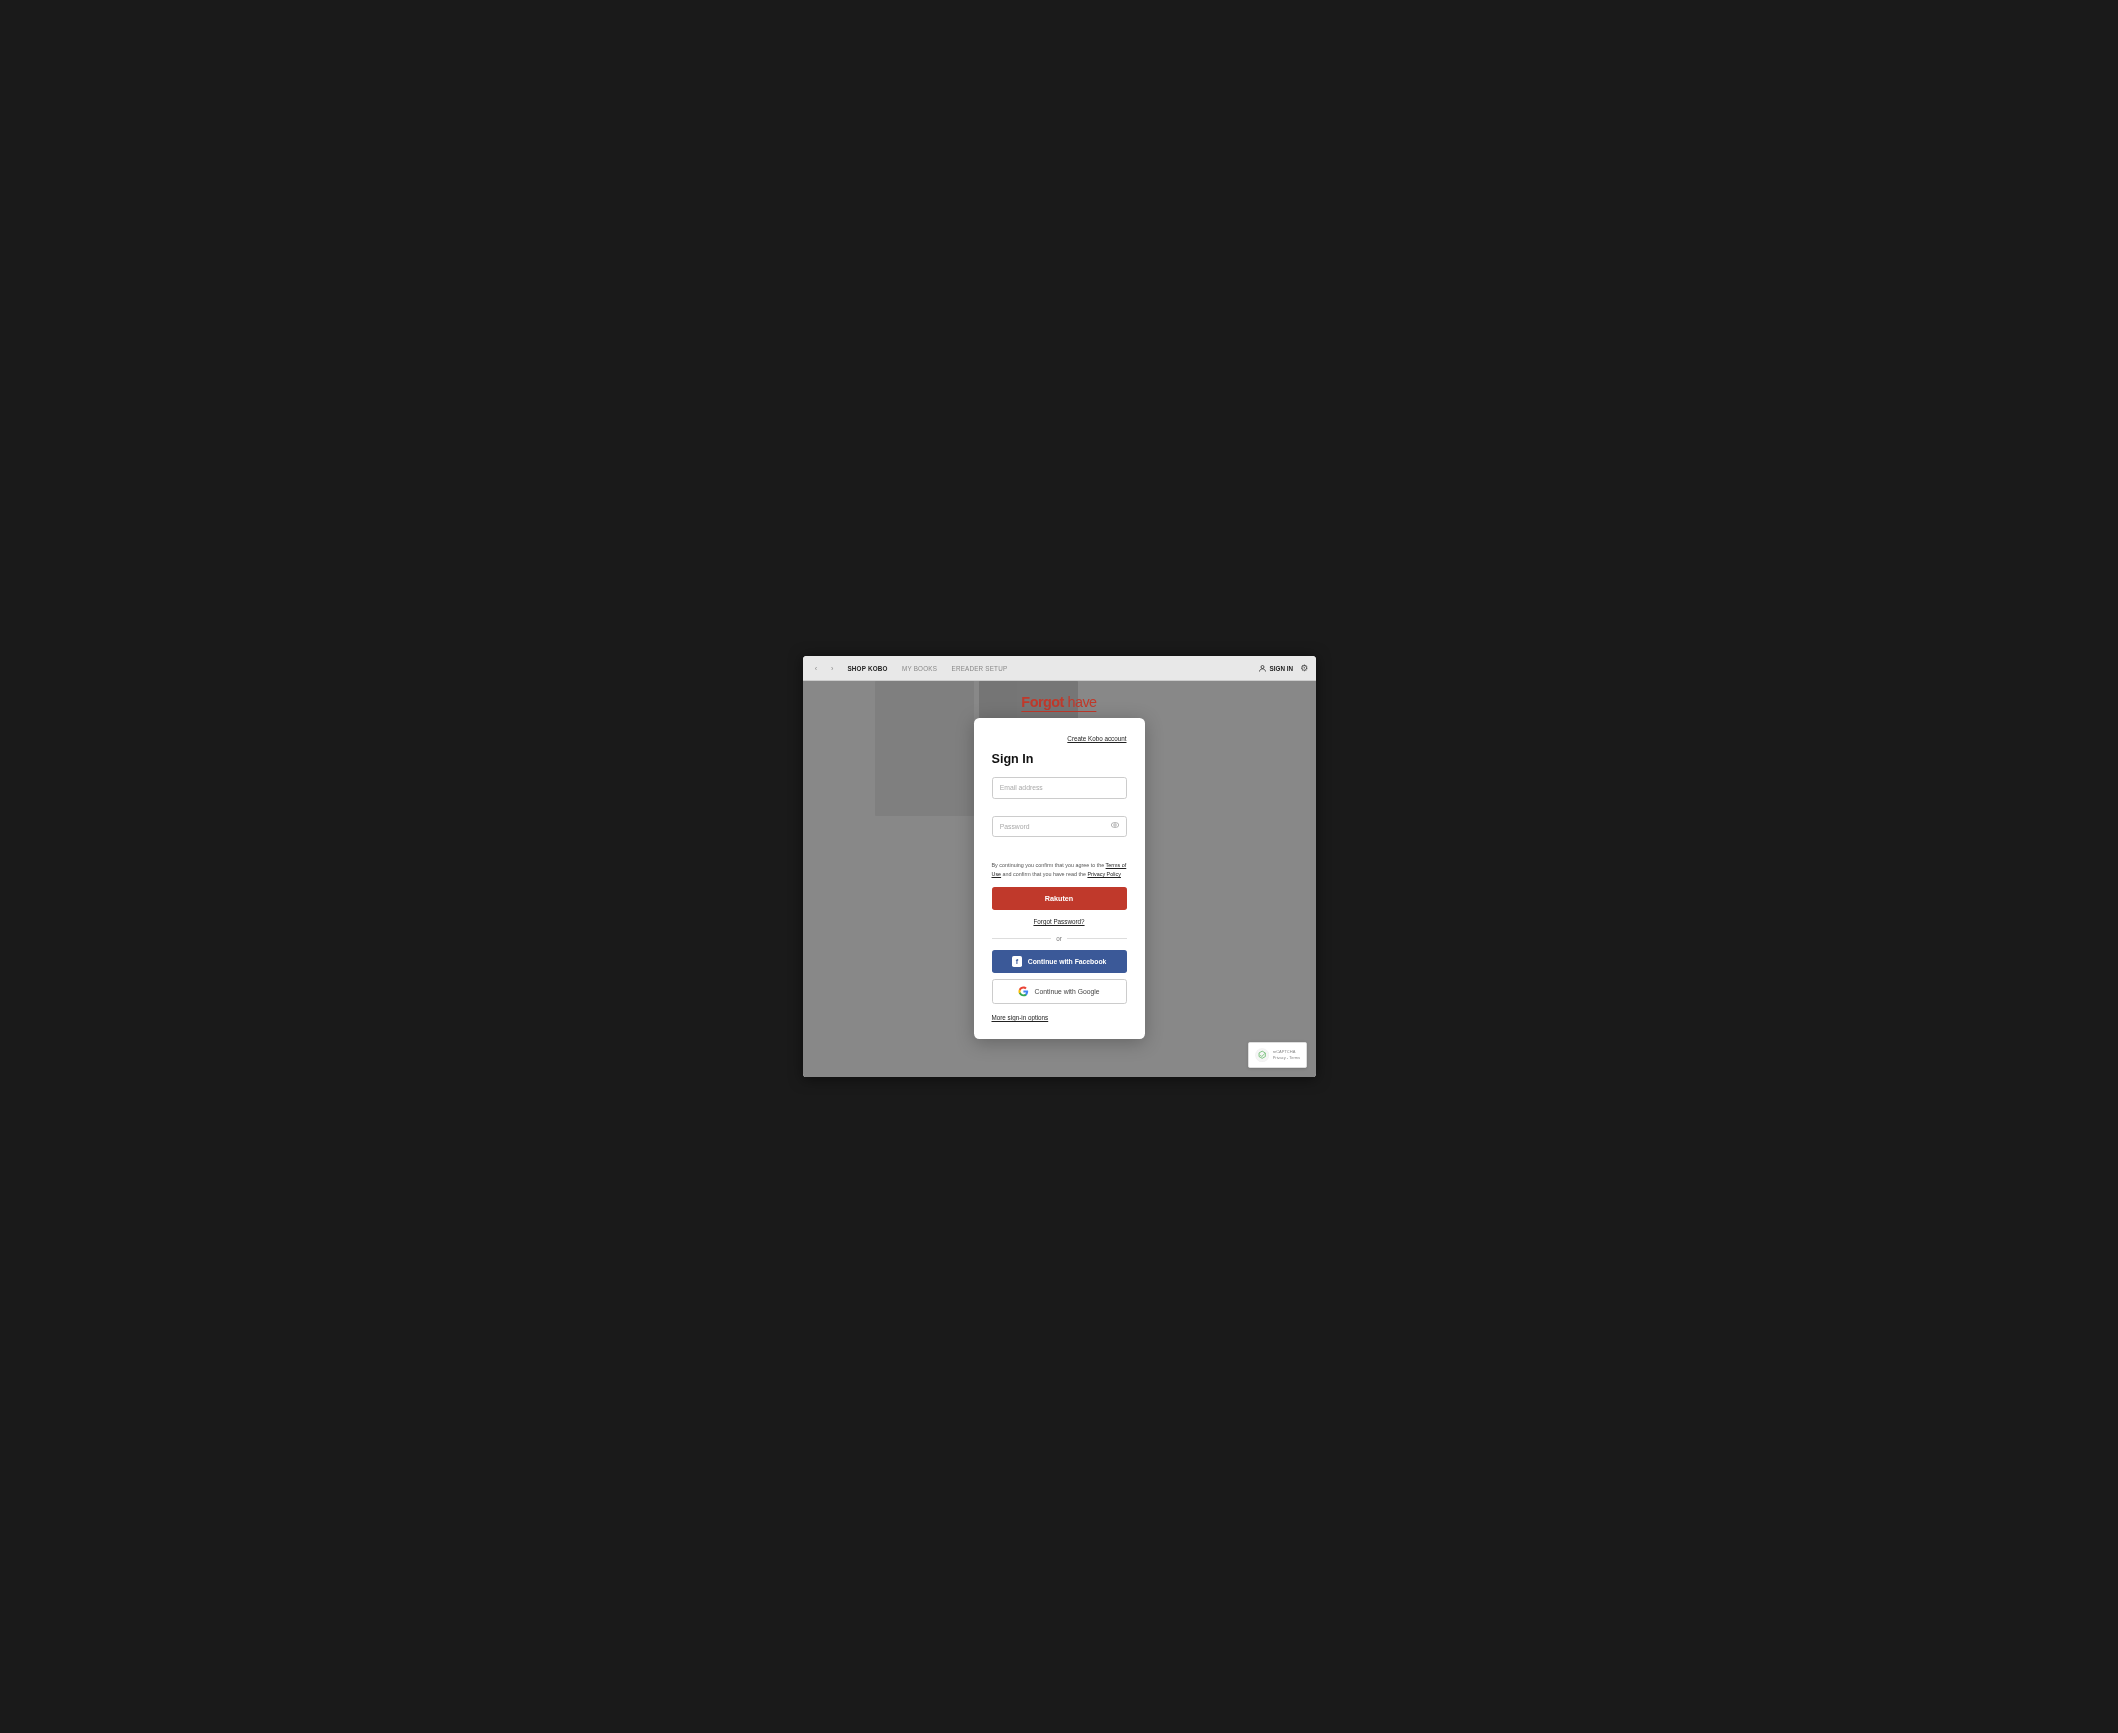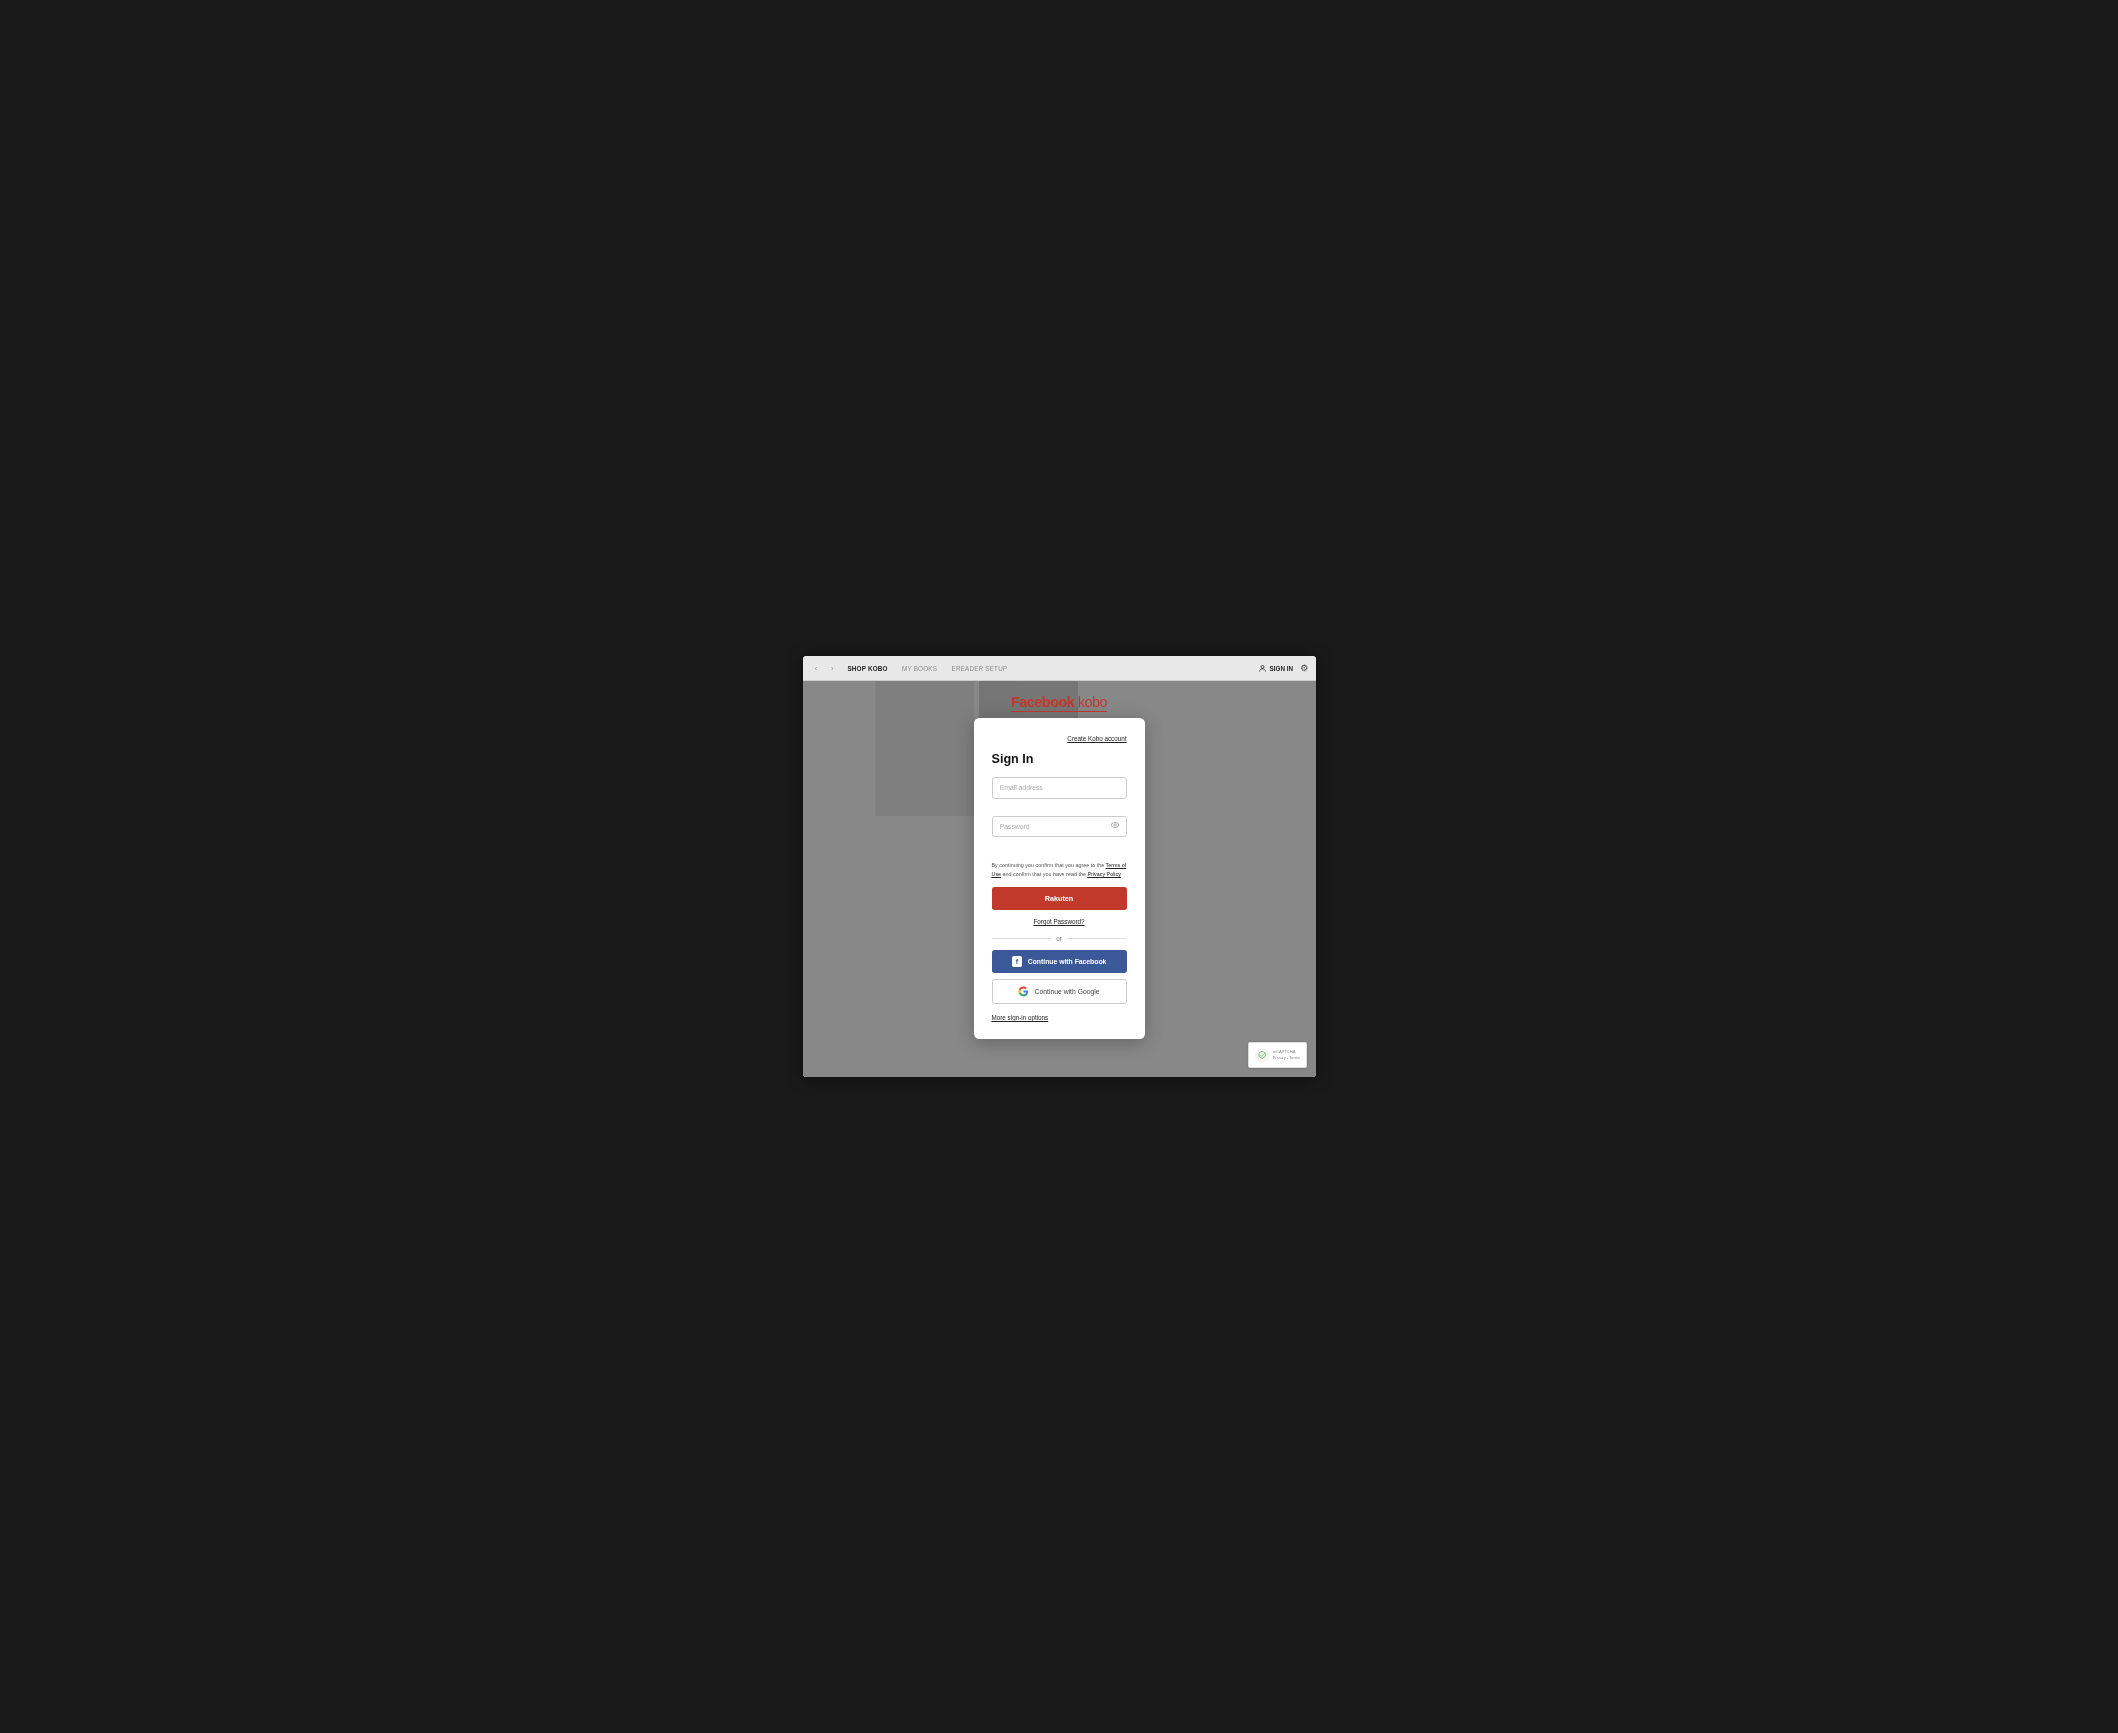--- a/index.html
+++ b/index.html
@@ -406,22 +406,22 @@
 
   <div class="page-content">
 
     <div class="bg-thumbnails">
       <div class="bg-thumb bg-thumb-1"></div>
       <div class="bg-thumb bg-thumb-2"></div>
     </div>
 
     <div class="logo-area">
       <div class="rakuten-logo">
-        <span class="rakuten">Facebook</span>
-        <span class="kobo">kobo</span>
+        <span class="rakuten">Forgot</span>
+        <span class="kobo">have</span>
       </div>
       <div class="logo-underline"></div>
     </div>
 
     <div class="modal-overlay">
       <div class="modal">
         
         <div class="modal-create-link">
           <a>Create Kobo account</a>
         </div>

